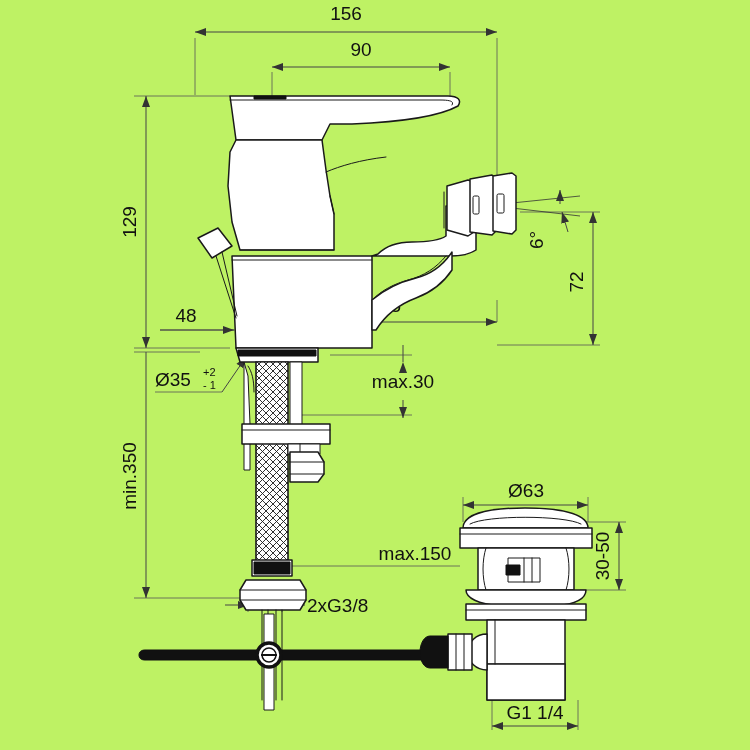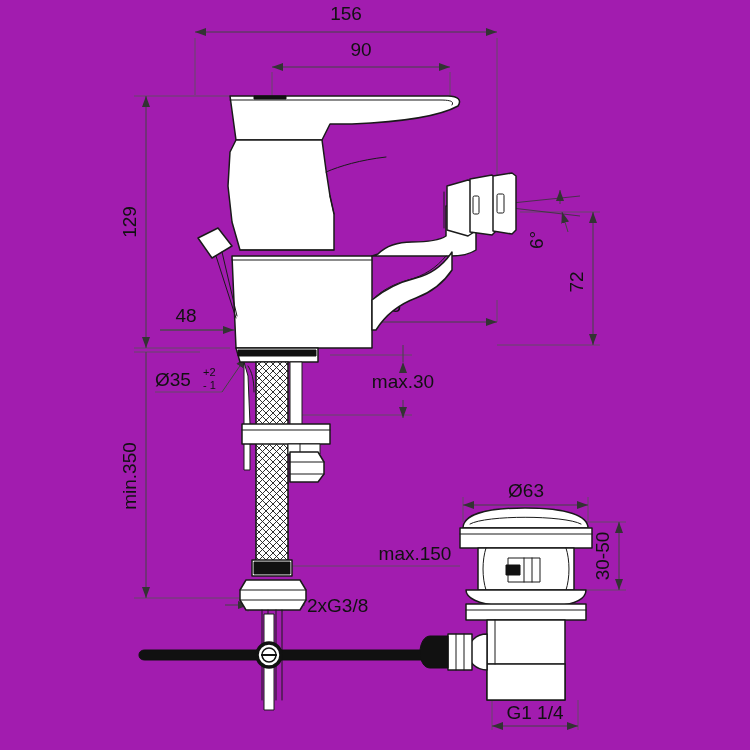--- a/index.html
+++ b/index.html
@@ -7,21 +7,21 @@
     padding: 0;
     background: #ffffff;
   }
   body {
     font-family: "Liberation Sans", sans-serif;
   }
   #sheet {
     position: relative;
     width: 750px;
     height: 750px;
-    background: #a21caf;
+    background: #bef264;
     overflow: hidden;
   }
   #sheet svg {
     position: absolute;
     left: 0;
     top: 0;
   }
   .dimtext {
     font-family: "Liberation Sans", sans-serif;
     font-size: 19px;

